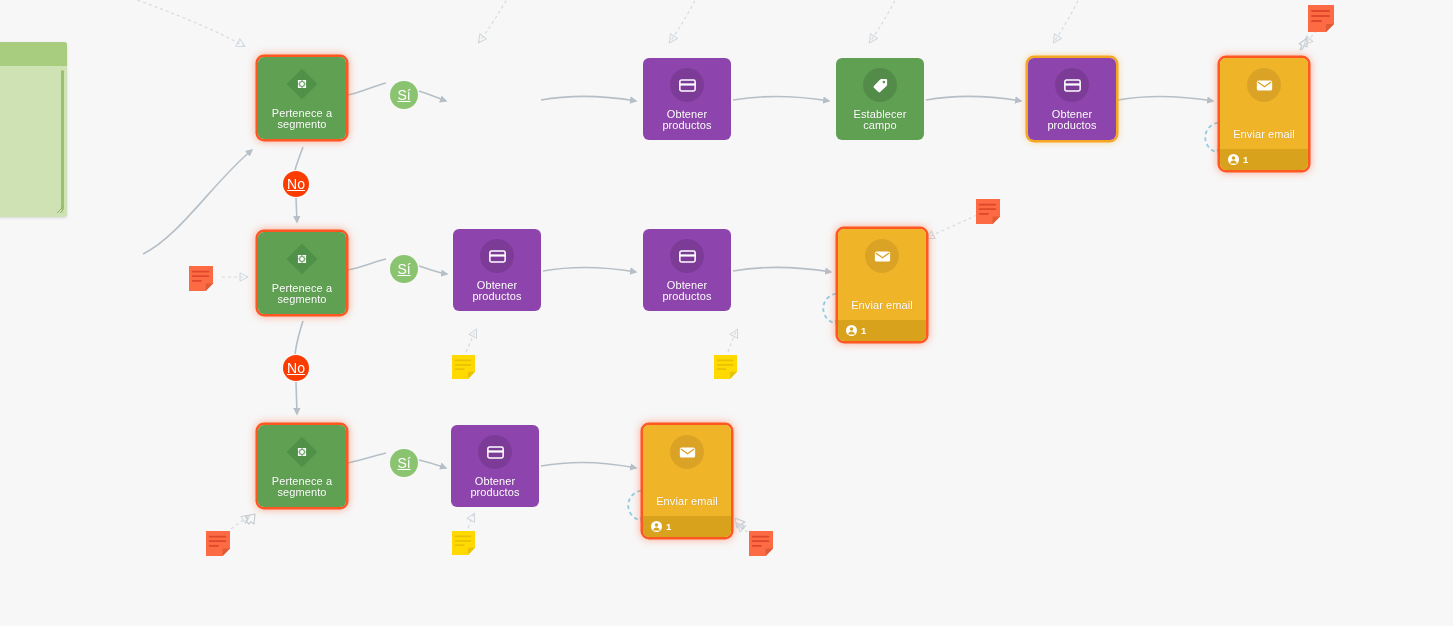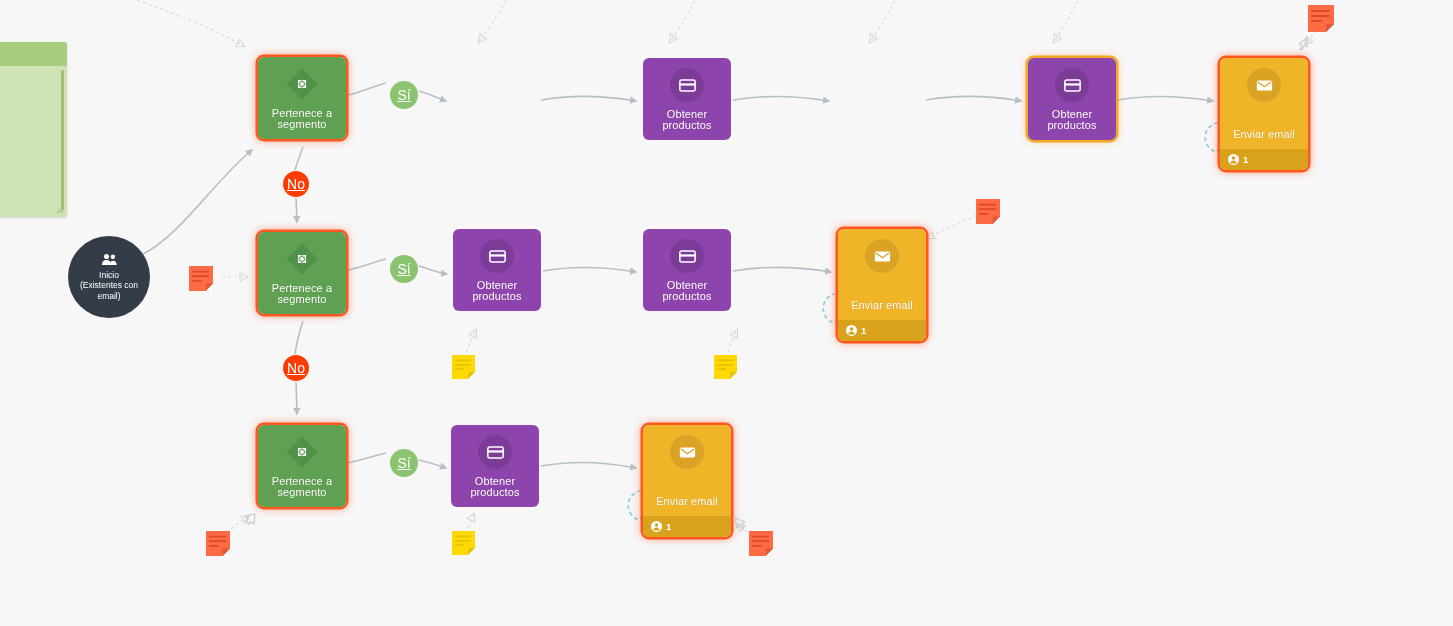--- a/index.html
+++ b/index.html
@@ -244,33 +244,20 @@
       <div style="height:10px;"></div>
       <span class="gp-link">ductos-</span>
       <span class="gp-link">bBAn-RFM</span>
     </div>
     <div class="gp-scroll"></div>
     <svg class="gp-resize" viewBox="0 0 8 8">
       <path d="M7,1 L1,7 M7,4 L4,7 M7,6.5 L6.5,7" stroke="#8fae68" stroke-width="1"></path>
     </svg>
   </div>
 
-  <div class="start-node" style="left:68px; top:236px;">
-    <svg width="17" height="13" viewBox="0 0 20 15">
-      <circle cx="6.5" cy="4" r="3" fill="#fff"></circle>
-      <circle cx="14" cy="4.2" r="2.6" fill="#fff"></circle>
-      <path d="M1,14 C1,9.8 3.4,8 6.5,8 C9.6,8 12,9.8 12,14 Z" fill="#fff"></path>
-      <path d="M10.5,14 C10.5,10.4 12,9 14,9 C16.5,9 18.5,10.4 18.5,14 Z" fill="#fff"></path>
-    </svg>
-    <div class="lbl">
-      <div>Inicio</div>
-      <div>(Existentes con</div>
-      <div>email)</div>
-    </div>
-  </div>
 
   <div class="node n-segment ring-red" style="left:258px; top:57px;">
     <div class="body">
       <div class="ic">
         <svg width="46" height="46" viewBox="0 0 46 46">
           <rect x="23" y="2" width="29.7" height="29.7" transform="rotate(45 23 2)" fill="#50914a"></rect>
           <g fill="#fff">
             <rect x="17.5" y="17.5" width="2" height="5" rx=".6"></rect>
               <rect x="17.5" y="17.5" width="5" height="2" rx=".6"></rect>
             <rect x="26.5" y="17.5" width="2" height="5" rx=".6"></rect>
@@ -293,20 +280,31 @@
       <div class="ic">
         <svg width="17" height="13" viewBox="0 0 20 15">
           <rect x="1" y="1" width="18" height="13" rx="2" fill="none" stroke="#fff" stroke-width="1.8"></rect>
           <rect x="1" y="5" width="18" height="2.6" fill="#fff"></rect>
         </svg>
       </div>
       <div class="lbl">Obtener productos</div>
     </div>
   </div>
 
+  <div class="node n-field" style="left:836px; top:58px;">
+    <div class="body">
+      <div class="ic">
+        <svg width="17" height="17" viewBox="0 0 18 18">
+          <path d="M2,9.6 L8.6,2.6 A2,2 0 0 1 10,2 H15 A1,1 0 0 1 16,3 V8 A2,2 0 0 1 15.4,9.4 L8.6,16 A1.3,1.3 0 0 1 6.8,16 L2,11.4 A1.3,1.3 0 0 1 2,9.6 Z" fill="#fff"></path>
+          <circle cx="12.6" cy="5.4" r="1.5" fill="#5fa052"></circle>
+        </svg>
+      </div>
+      <div class="lbl">Establecer campo</div>
+    </div>
+  </div>
 
   <div class="node n-action ring-amber" style="left:1028px; top:58px;">
     <div class="body">
       <div class="ic">
         <svg width="17" height="13" viewBox="0 0 20 15">
           <rect x="1" y="1" width="18" height="13" rx="2" fill="none" stroke="#fff" stroke-width="1.8"></rect>
           <rect x="1" y="5" width="18" height="2.6" fill="#fff"></rect>
         </svg>
       </div>
       <div class="lbl">Obtener productos</div>

